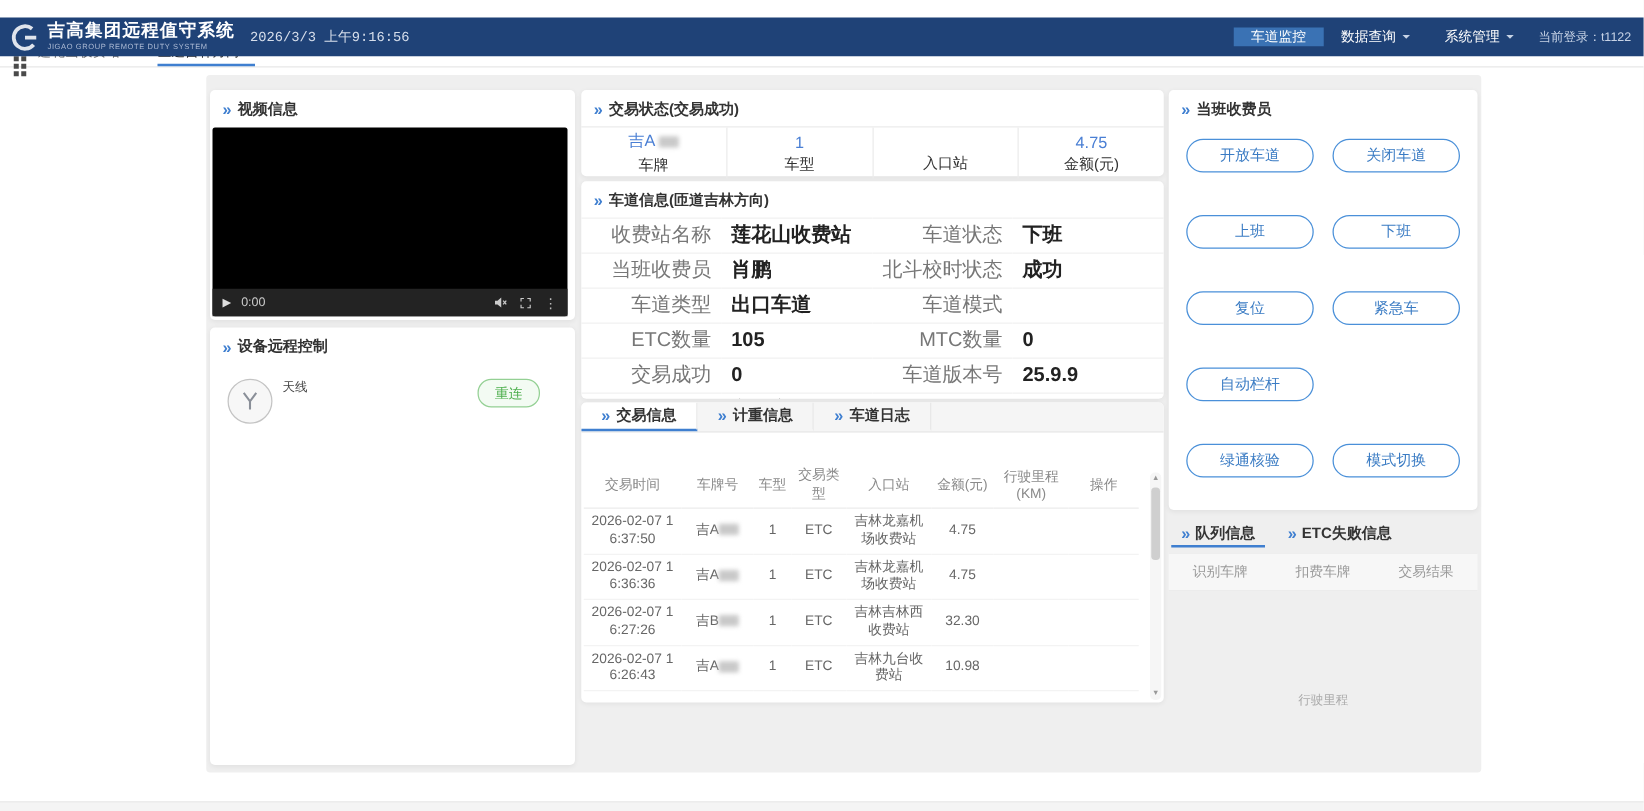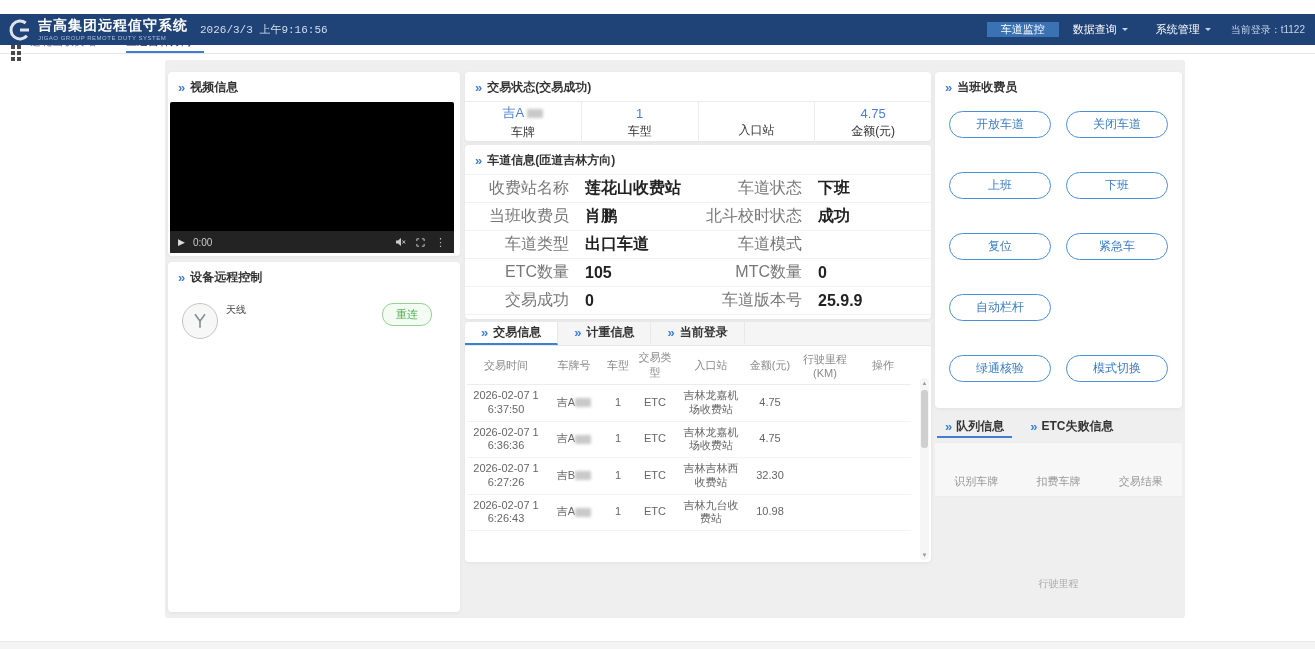--- a/index.html
+++ b/index.html
@@ -60,39 +60,39 @@
   #lane-panel { left:300px; top:85px; width:466px; height:174px; overflow:hidden; }
   .lane-table { width:100%; border-collapse:collapse; font-size:16px; table-layout:fixed; }
   .lane-table td { padding:3px 8px; border-top:1px solid #f1f1f1; height:20px; overflow:hidden; white-space:nowrap; }
   td.ll { text-align:right; color:#777; }
   td.lv { color:#222; font-weight:bold; }
   
   #detail-panel { left:300px; top:262px; width:466px; height:240px; overflow:hidden; }
   .dtabs { display:flex; background:#f5f5f5; height:24px; border-bottom:1px solid #e8e8e8; }
   .dtab { display:flex; align-items:center; gap:5px; padding:0 16px; font-size:12px; font-weight:bold; color:#333; cursor:pointer; border-right:1px solid #e8e8e8; border-bottom:2px solid transparent; }
   .dtab.active { background:#fff; border-bottom-color:#3f7fd0; }
-  .tx-table { width:444px; border-collapse:collapse; table-layout:fixed; margin-left:2px; }
+  .tx-table { width:444px; border-collapse:collapse; table-layout:fixed; margin-left:2px;margin-top:22px; }
   .tx-table th { font-size:11px; color:#8a8a8a; font-weight:normal; padding:4px 2px; border-bottom:1px solid #ececec; text-align:center; vertical-align:middle; }
   .tx-table td { font-size:11px; color:#666; text-align:center; padding:4px 2px; border-bottom:1px solid #f3f3f3; word-break:break-all; line-height:1.25; }
   .vscroll { position:absolute; right:2px; top:56px; bottom:2px; width:9px; background:#f6f6f6; border-radius:4px; }
   .vscroll .thumb { position:absolute; top:12px; left:1px; width:7px; height:58px; background:#cfcfcf; border-radius:3px; cursor:pointer; }
   .vscroll .up, .vscroll .down { position:absolute; left:0; width:9px; text-align:center; font-size:6px; color:#999; cursor:pointer; }
   .vscroll .up { top:2px; } .vscroll .down { bottom:2px; }
   
   #sysop-panel { left:770px; top:12px; width:247px; height:336px; }
   .ops { padding:10px 14px; display:flex; flex-direction:column; gap:34px; }
   .op-row { display:flex; justify-content:space-between; }
   .op-btn { width:102px; height:27px; border:1px solid #4a90d9; border-radius:14px; background:#fff; color:#3b7cc4; font-size:12px; cursor:pointer; font-family:inherit; }
   
   #queue-panel { left:770px; top:352px; width:247px; height:200px; background:transparent; box-shadow:none; border-radius:0; }
   .qtabs { display:flex; gap:10px; padding:4px 2px 0; height:26px; }
   .qtab { display:flex; align-items:center; gap:4px; font-size:12px; font-weight:bold; color:#333; padding:0 8px; cursor:pointer; border-bottom:2px solid transparent; }
   .qtab.active { border-bottom-color:#3f7fd0; }
   .qhead { display:flex; background:#f7f7f7; border-top:1px solid #ececec; border-bottom:1px solid #ececec; margin-top:4px; }
-  .qhead span { flex:1; text-align:center; font-size:11px; color:#999; padding:7px 0;margin-top:24px; }
+  .qhead span { flex:1; text-align:center; font-size:11px; color:#999; padding:7px 0; }
   .qempty { text-align:center; font-size:10px; color:#aaa; margin-top:80px; }
   .hscroll { position:absolute; left:0; right:0; bottom:0; height:8px; background:#f4f4f4; border-top:1px solid #e9e9e9; }
 </style>
 </head>
 <body>
 
 <div class="header">
   <svg class="logo-icon" viewBox="0 0 24 24">
     <circle cx="12" cy="12" r="9" fill="none" stroke="#dfe4ec" stroke-width="3" stroke-dasharray="42 15" transform="rotate(40 12 12)"></circle>
     <path d="M12 12 h9" stroke="#dfe4ec" stroke-width="3"></path>
@@ -268,21 +268,21 @@
       <div class="dtab active">
         <span class="arrow">»</span>
         <span>交易信息</span>
       </div>
       <div class="dtab">
         <span class="arrow">»</span>
         <span>计重信息</span>
       </div>
       <div class="dtab">
         <span class="arrow">»</span>
-        <span>当前登录</span>
+        <span>车道日志</span>
       </div>
     </div>
     <table class="tx-table">
       <colgroup>
         <col style="width:78px">
           <col style="width:58px">
           <col style="width:30px">
           <col style="width:44px">
         <col style="width:68px">
           <col style="width:50px">

